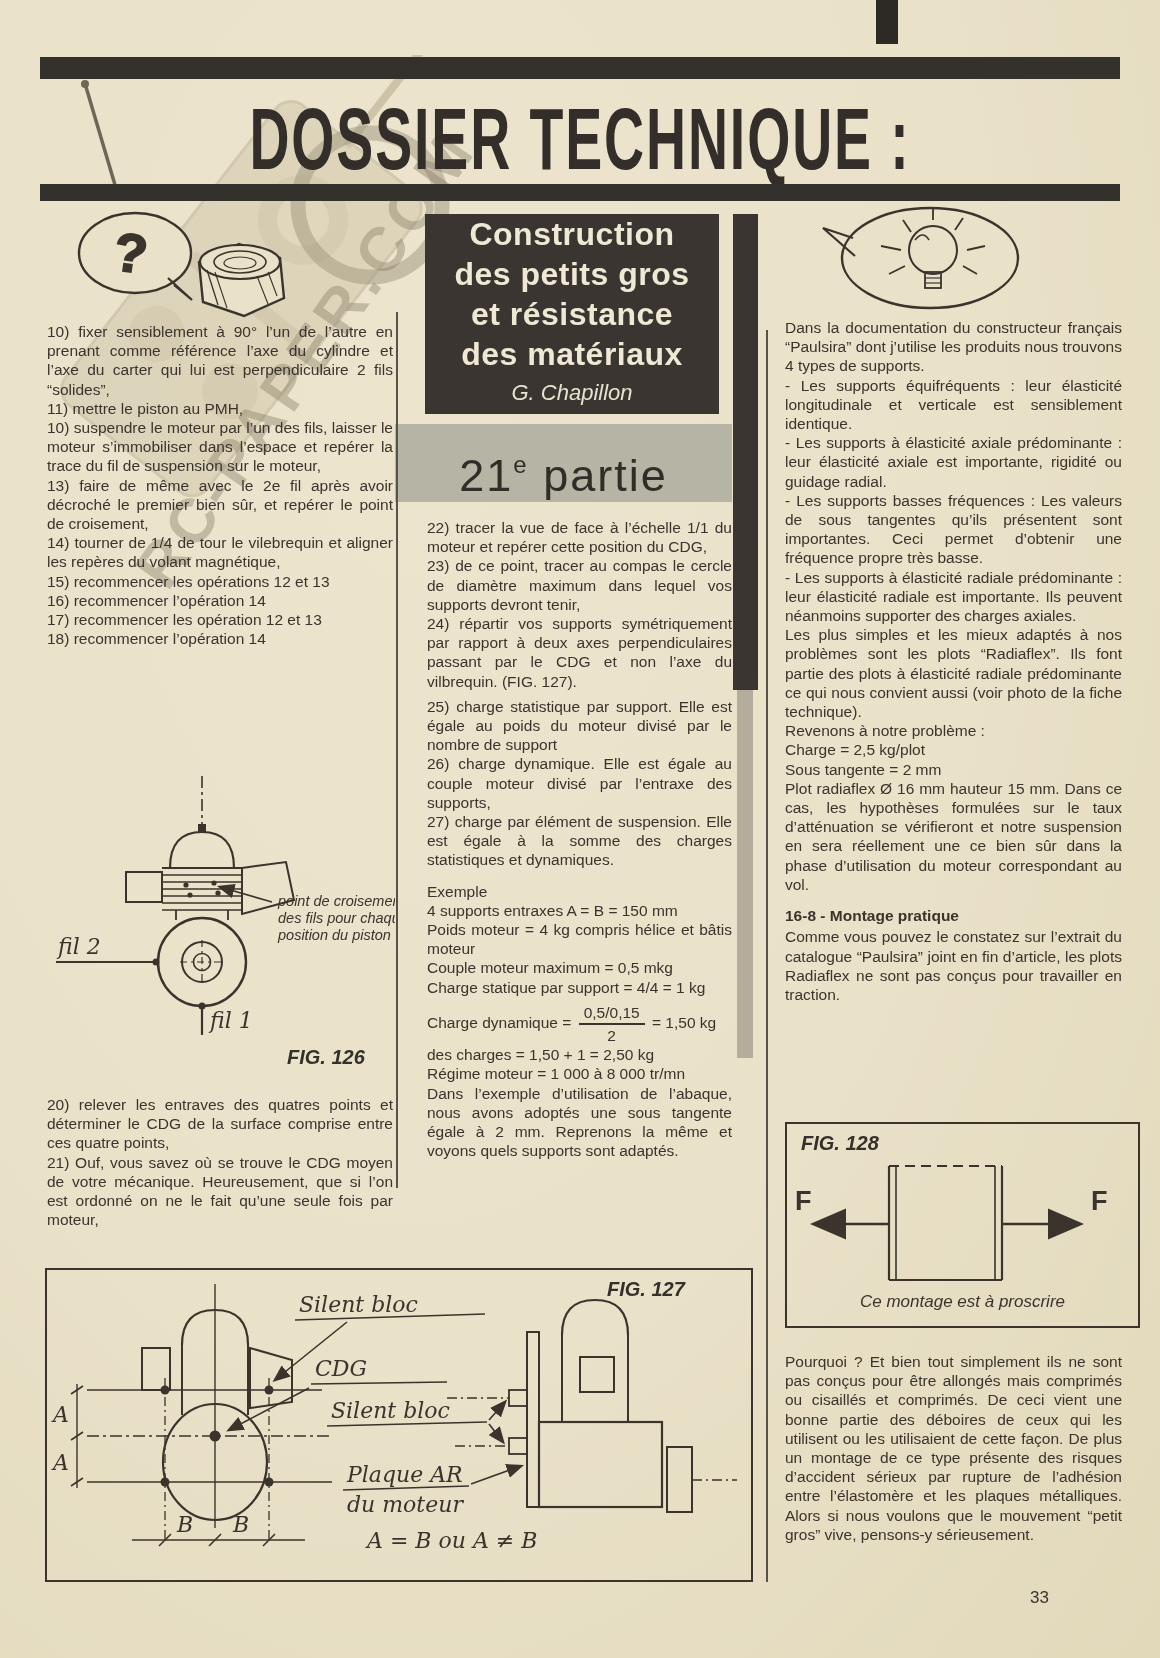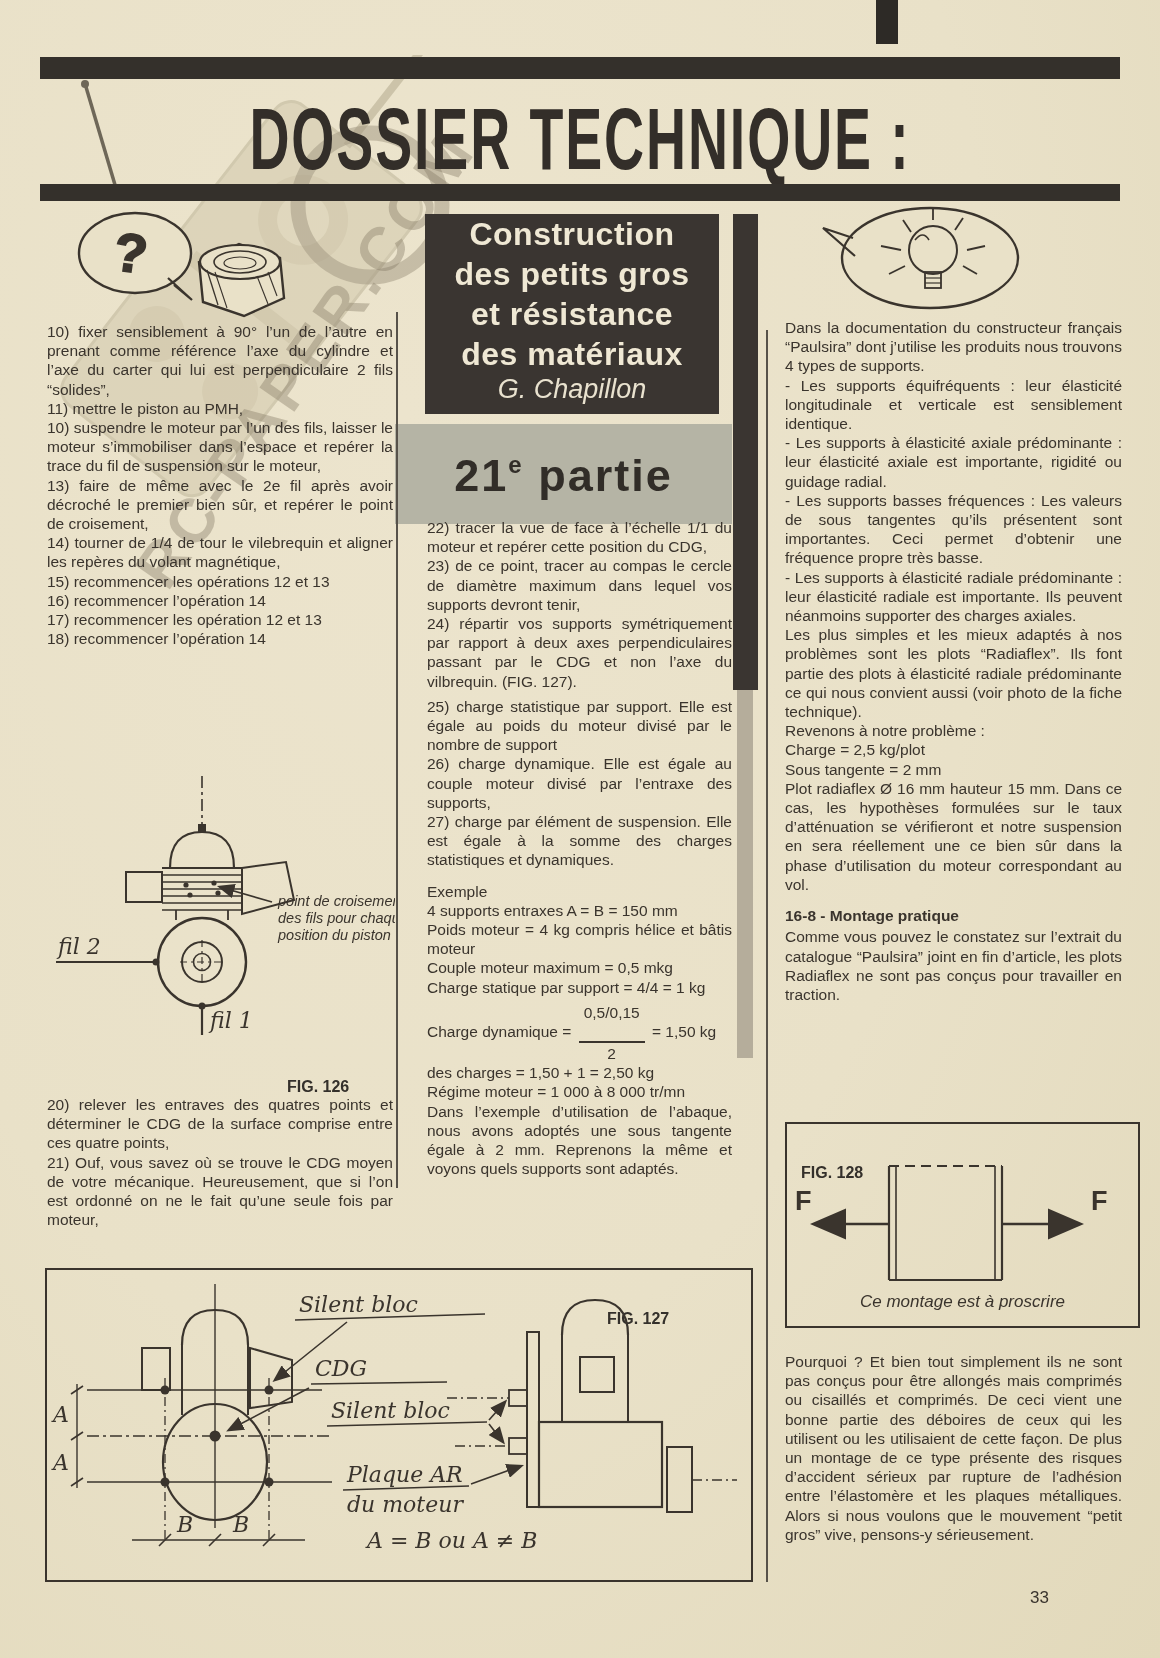--- a/index.html
+++ b/index.html
@@ -10,33 +10,33 @@
   .bar{position:absolute;background:#34302b;}
   .main-title{position:absolute;left:0;top:88px;width:1160px;margin:0;text-align:center;
     font-size:88px;font-weight:bold;letter-spacing:3px;color:#332e29;white-space:nowrap;
     transform:scaleX(0.63);transform-origin:center;}
   .corner-tick{position:absolute;left:876px;top:0;width:22px;height:44px;background:#2d2a26;}
   .wm-text{position:absolute;left:150px;top:545px;font-size:62px;font-weight:bold;letter-spacing:5px;
     color:rgba(128,118,96,0.38);transform:rotate(-55deg);transform-origin:left center;white-space:nowrap;}
   .title-block{position:absolute;left:425px;top:214px;width:294px;height:200px;background:#3a3531;
     text-align:center;color:#efe8d4;padding-top:0;box-sizing:border-box;}
   .title-block .tl{display:block;font-size:32px;font-weight:bold;line-height:40px;letter-spacing:0.5px;}
-  .title-block .author{display:block;font-style:italic;font-size:27px;margin-top:0;color:#e9e2cf;}
-  .part-banner{position:absolute;left:395px;top:424px;width:337px;height:100px;background:#b5b4a5;
-    text-align:center;font-weight:bold;font-size:45px;color:#312d28;line-height:82px;letter-spacing:2px;}
+  .title-block .author{display:block;font-style:italic;font-size:22px;margin-top:6px;color:#e9e2cf;}
+  .part-banner{position:absolute;left:395px;top:424px;width:337px;height:78px;background:#b5b4a5;
+    text-align:center;font-weight:normal;font-size:45px;color:#312d28;line-height:82px;letter-spacing:2px;}
   .part-banner sup{font-size:24px;vertical-align:18px;}
   .rule{position:absolute;background:#57524a;}
   .col p{margin:0;text-align:justify;font-size:15.5px;line-height:19.2px;color:#3a342d;}
   .col{position:absolute;}
   .mt6{margin-top:6px !important;}
   .ex-title{margin-top:12px !important;}
   .frac{display:inline-block;text-align:center;vertical-align:middle;margin:0 3px;}
-  .frac .num{display:block;border-bottom:2px solid #3a342d;padding:0 5px 19px;}
+  .frac .num{display:block;border-bottom:2px solid #3a342d;padding:0 5px 1px;}
   .frac .den{display:block;padding-top:1px;}
-  .fig-caption-label{position:absolute;font-size:16px;font-weight:bold;color:#34302b;margin-top:32px;}
+  .fig-caption-label{position:absolute;font-size:20px;font-weight:bold;font-style:italic;color:#34302b;}
   .section-heading{margin:12px 0 2px !important;font-weight:bold;font-size:16.5px;text-align:left !important;}
   .fig-box{position:absolute;border:2.5px solid #3a342d;box-sizing:border-box;}
   .fig128-caption{position:absolute;left:0;top:168px;width:100%;text-align:center;font-style:italic;
     font-size:17px;color:#3a342d;}
   .page-number{position:absolute;left:1030px;top:1588px;font-size:17px;color:#3a342d;}
   svg text{fill:#3a342d;}
   svg .ann{font-family:"Liberation Sans",sans-serif;font-style:italic;font-size:14.5px;}
   svg .handtxt{font-family:"DejaVu Serif",serif;font-style:italic;font-size:22px;}
 </style>
 </head>

